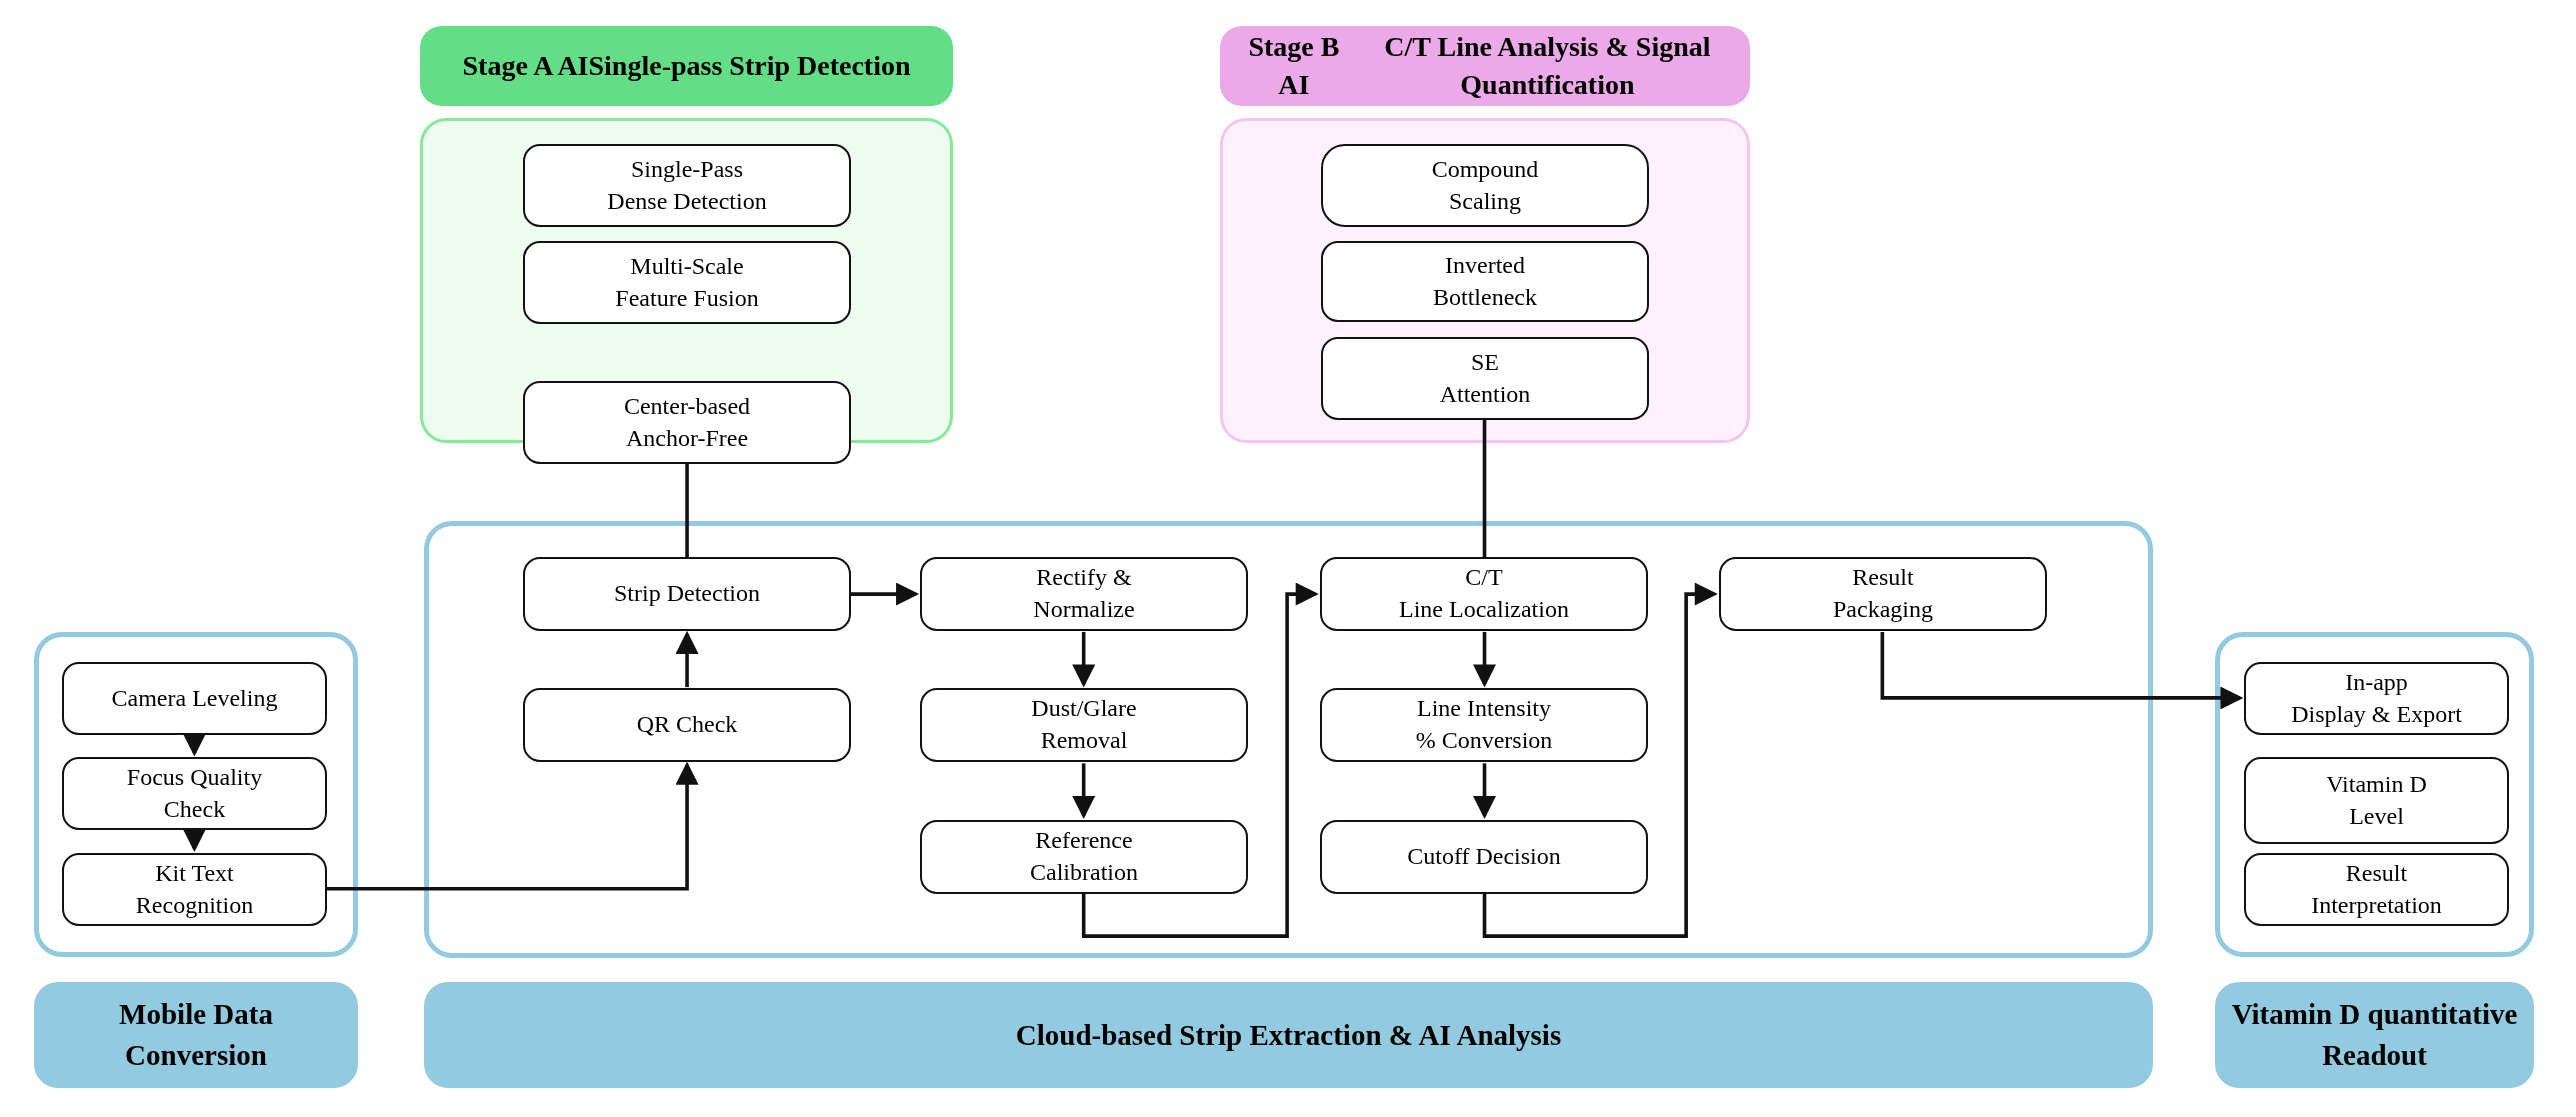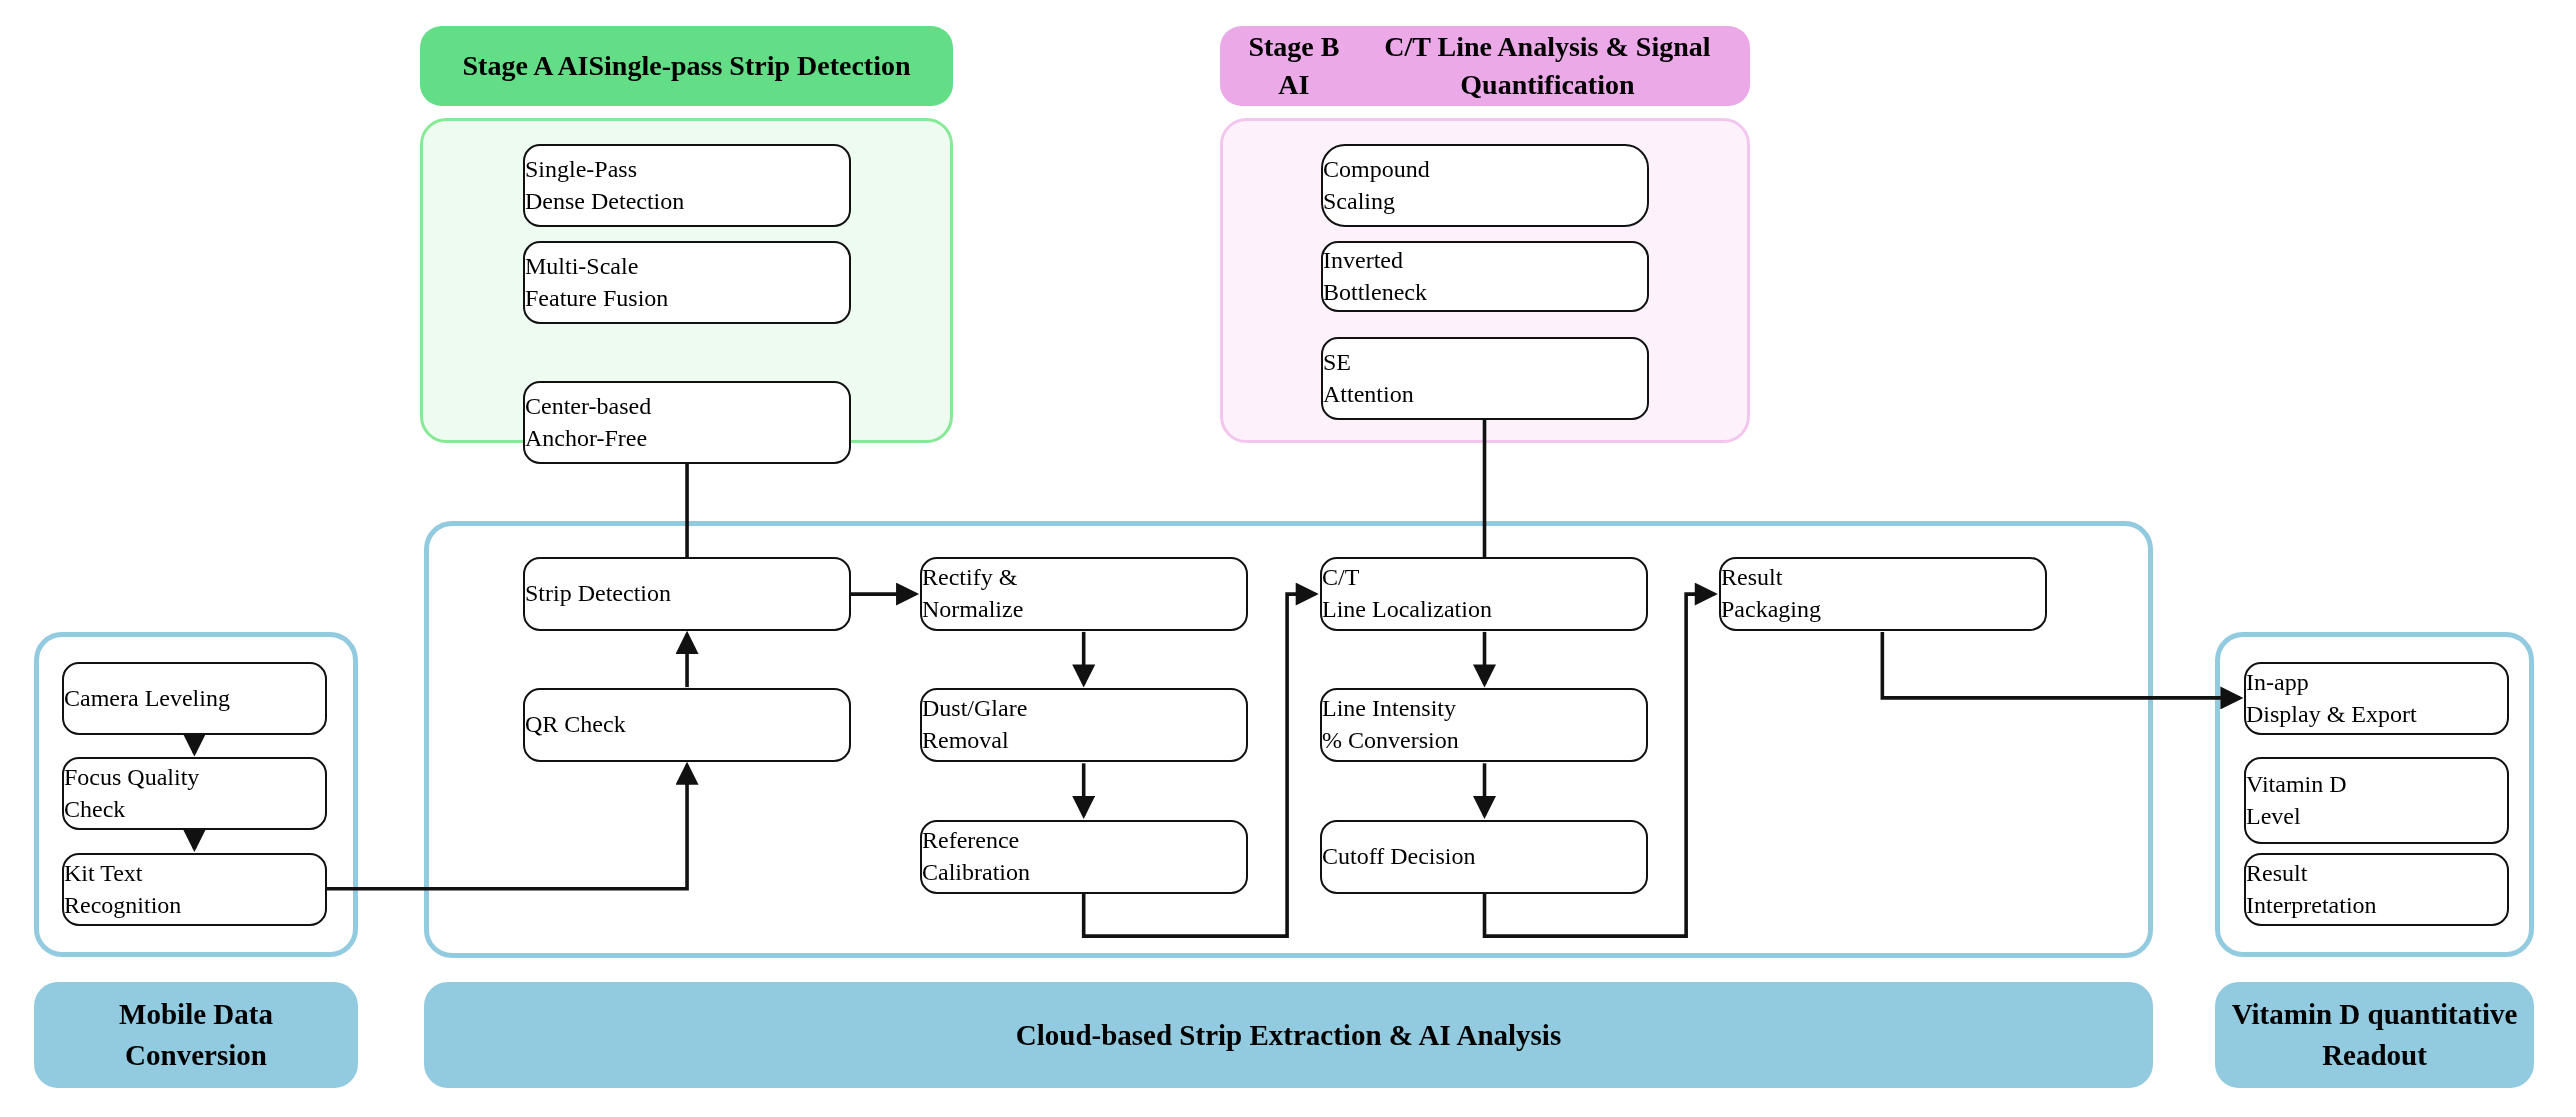--- a/index.html
+++ b/index.html
@@ -11,21 +11,21 @@
              border-radius:21.6px;font-weight:bold;font-size:28px;line-height:1.38;text-align:center;}
   .stage-hdr.a{background:var(--stage-a-header,#63de87);}
   .stage-hdr.b{background:var(--stage-b-header,#eba9e8);}
   
   .cont{border-radius:26.4px;}
   .cont.a{background:var(--stage-a-panel,#edfbf0);border:3px solid var(--stage-a-border,#86e996);}
   .cont.b{background:var(--stage-b-panel,#fdf1fc);border:3px solid var(--stage-b-border,#f2c6ee);}
   
   .frame{background:#ffffff;border:5.4px solid var(--frame-border,#92cadf);border-radius:28px;}
   
-  .node{display:flex;flex-direction:column;align-items:flex-start;justify-content:center;
+  .node{display:flex;flex-direction:column;align-items:center;justify-content:center;
         background:#ffffff;border:2.4px solid #111;border-radius:17px;
         font-size:24px;line-height:1.32;text-align:center;}
   .node span{display:block;}
   
   .bar{display:flex;flex-direction:column;align-items:center;justify-content:center;
        background:var(--bar-fill,#92cadf);border-radius:24px;font-weight:bold;
        font-size:29px;line-height:1.4;text-align:center;}
   .wires{position:absolute;left:0;top:0;}
 </style>
 </head>
@@ -83,21 +83,21 @@
   </div>
   <div class="abs node" style="left:523px;top:337px;width:328px;height:83px;margin-top:44px;">
     <span>Center-based</span>
     <span>Anchor-Free</span>
   </div>
 
   <div class="abs node" style="left:1321px;top:144px;width:328px;height:83px;border-radius:24px;">
     <span>Compound</span>
     <span>Scaling</span>
   </div>
-  <div class="abs node" style="left:1321px;top:241px;width:328px;height:71px;">
+  <div class="abs node" style="left:1321px;top:241px;width:328px;height:81px;">
     <span>Inverted</span>
     <span>Bottleneck</span>
   </div>
   <div class="abs node" style="left:1321px;top:337px;width:328px;height:83px;">
     <span>SE</span>
     <span>Attention</span>
   </div>
 
   <div class="abs node" style="left:62px;top:662px;width:265px;height:73px;">
     <span>Camera Leveling</span>

